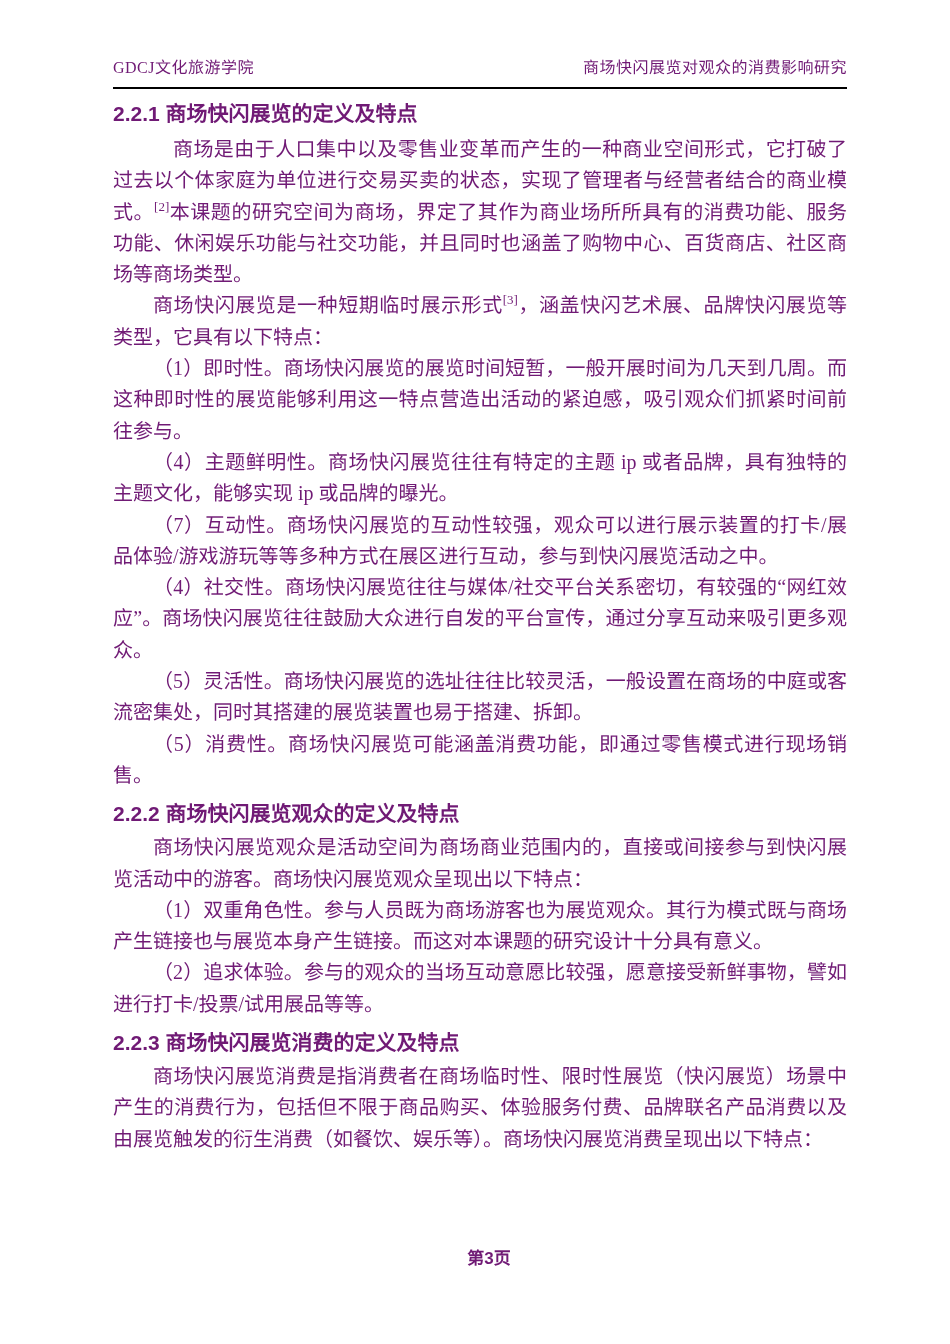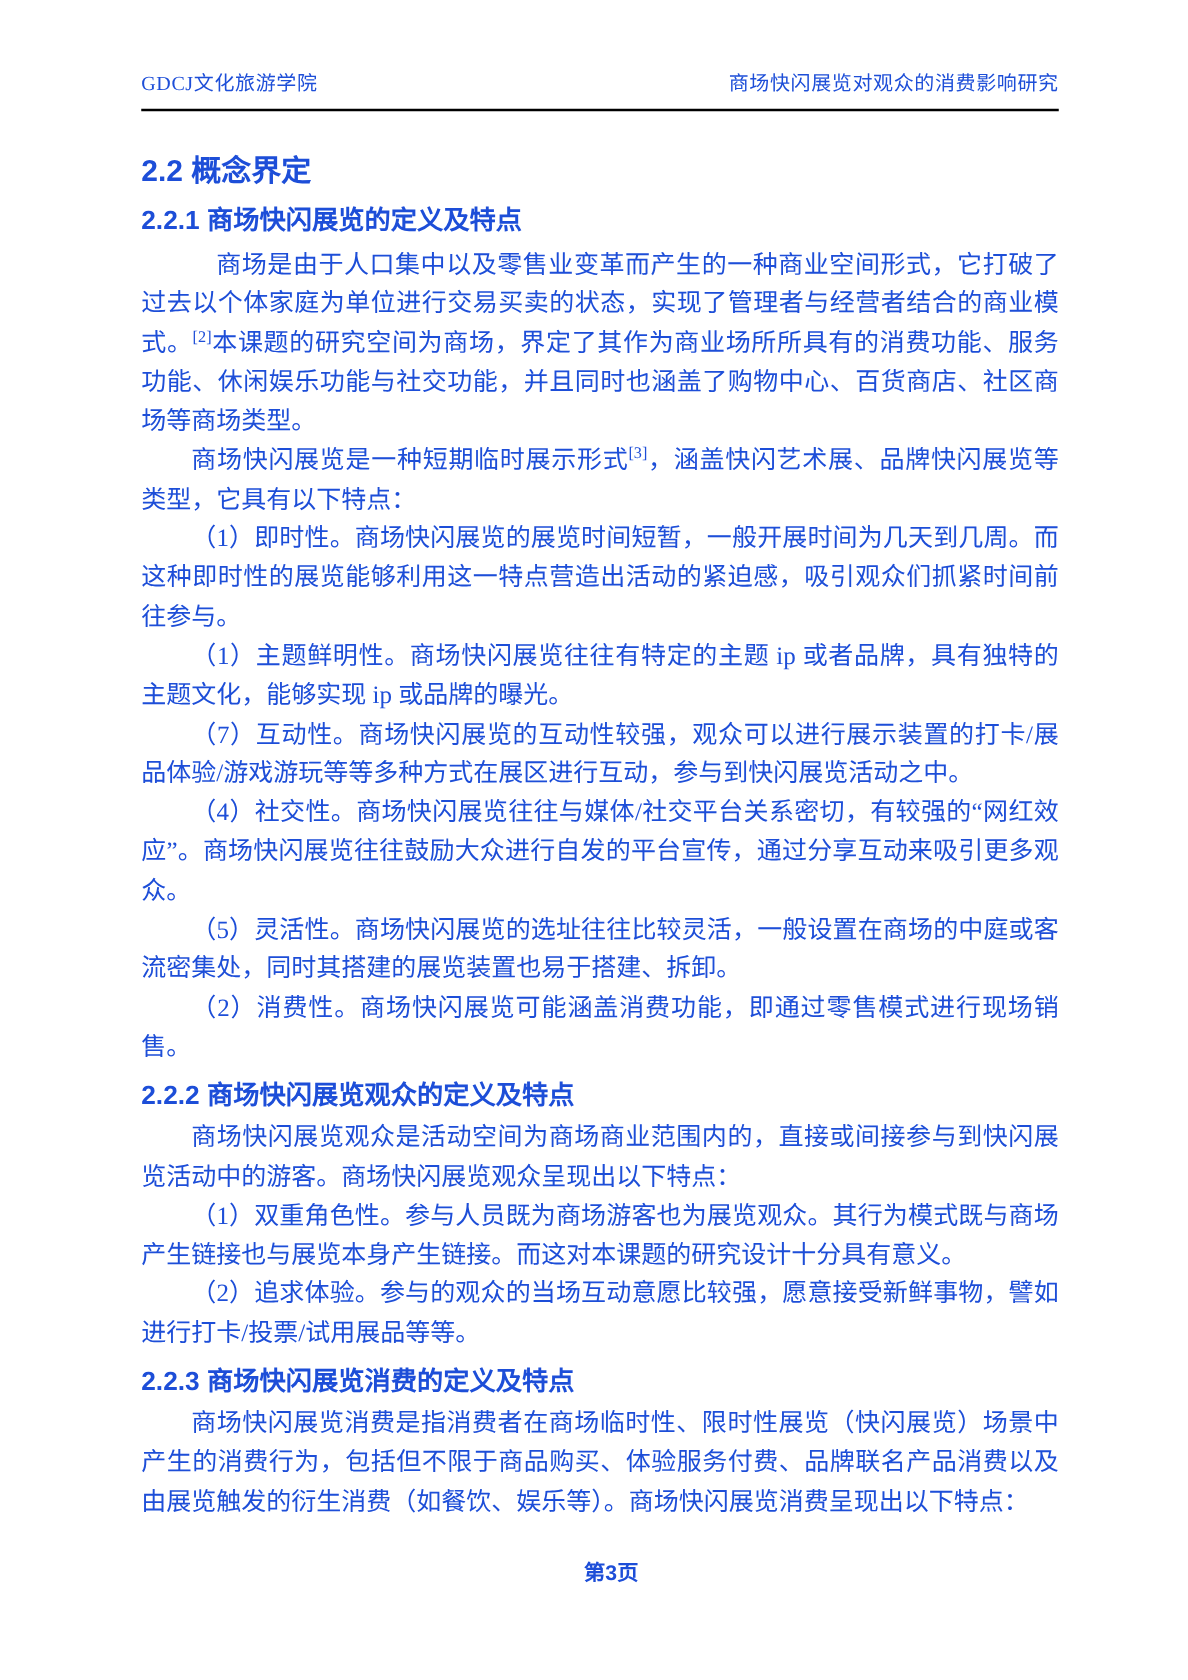--- a/index.html
+++ b/index.html
@@ -7,21 +7,21 @@
     padding: 0;
     background: #ffffff;
   }
   .page {
     position: relative;
     width: 950px;
     height: 1344px;
     background: #ffffff;
     box-sizing: border-box;
     padding: 58px 103px 0 113px;
-    color: #1d4ed8;
+    color: #701a75;
     overflow: hidden;
   }
   .header {
     display: flex;
     justify-content: space-between;
     align-items: flex-end;
     font-family: "Liberation Serif", "DejaVu Serif", serif;
     font-size: 16px;
     line-height: 19px;
     padding-bottom: 10px;
@@ -78,34 +78,33 @@
 </head>
 <body>
 
 <div class="page">
 
   <div class="header">
     <span class="hdr-left">GDCJ文化旅游学院</span>
     <span class="hdr-right">商场快闪展览对观众的消费影响研究</span>
   </div>
 
-  <h1 class="doc-title">2.2 概念界定</h1>
 
   <h2 class="sub-heading h2-first">2.2.1 商场快闪展览的定义及特点</h2>
 
   <p class="body-p indent-wide"><span>商场是由于人口集中以及零售业变革而产生的一种商业空间形式，它打破了过去以个体家庭为单位进行交易买卖的状态，实现了管理者与经营者结合的商业模式。</span><sup class="cite">[2]</sup><span>本课题的研究空间为商场，界定了其作为商业场所所具有的消费功能、服务功能、休闲娱乐功能与社交功能，并且同时也涵盖了购物中心、百货商店、社区商场等商场类型。</span></p>
 
   <p class="body-p indent"><span>商场快闪展览是一种短期临时展示形式</span><sup class="cite">[3]</sup><span>，涵盖快闪艺术展、品牌快闪展览等类型，它具有以下特点：</span></p>
 
   <p class="body-p indent">（1）即时性。商场快闪展览的展览时间短暂，一般开展时间为几天到几周。而这种即时性的展览能够利用这一特点营造出活动的紧迫感，吸引观众们抓紧时间前往参与。</p>
-  <p class="body-p indent">（1）主题鲜明性。商场快闪展览往往有特定的主题 ip 或者品牌，具有独特的主题文化，能够实现 ip 或品牌的曝光。</p>
+  <p class="body-p indent">（4）主题鲜明性。商场快闪展览往往有特定的主题 ip 或者品牌，具有独特的主题文化，能够实现 ip 或品牌的曝光。</p>
   <p class="body-p indent">（7）互动性。商场快闪展览的互动性较强，观众可以进行展示装置的打卡/展品体验/游戏游玩等等多种方式在展区进行互动，参与到快闪展览活动之中。</p>
   <p class="body-p indent">（4）社交性。商场快闪展览往往与媒体/社交平台关系密切，有较强的“网红效应”。商场快闪展览往往鼓励大众进行自发的平台宣传，通过分享互动来吸引更多观众。</p>
   <p class="body-p indent">（5）灵活性。商场快闪展览的选址往往比较灵活，一般设置在商场的中庭或客流密集处，同时其搭建的展览装置也易于搭建、拆卸。</p>
-  <p class="body-p indent">（2）消费性。商场快闪展览可能涵盖消费功能，即通过零售模式进行现场销售。</p>
+  <p class="body-p indent">（5）消费性。商场快闪展览可能涵盖消费功能，即通过零售模式进行现场销售。</p>
 
   <h2 class="sub-heading h2-flow">2.2.2 商场快闪展览观众的定义及特点</h2>
 
   <p class="body-p indent">商场快闪展览观众是活动空间为商场商业范围内的，直接或间接参与到快闪展览活动中的游客。商场快闪展览观众呈现出以下特点：</p>
   <p class="body-p indent">（1）双重角色性。参与人员既为商场游客也为展览观众。其行为模式既与商场产生链接也与展览本身产生链接。而这对本课题的研究设计十分具有意义。</p>
   <p class="body-p indent">（2）追求体验。参与的观众的当场互动意愿比较强，愿意接受新鲜事物，譬如进行打卡/投票/试用展品等等。</p>
 
   <h2 class="sub-heading h2-flow">2.2.3 商场快闪展览消费的定义及特点</h2>
 
   <p class="body-p indent">商场快闪展览消费是指消费者在商场临时性、限时性展览（快闪展览）场景中产生的消费行为，包括但不限于商品购买、体验服务付费、品牌联名产品消费以及由展览触发的衍生消费（如餐饮、娱乐等）。商场快闪展览消费呈现出以下特点：</p>

